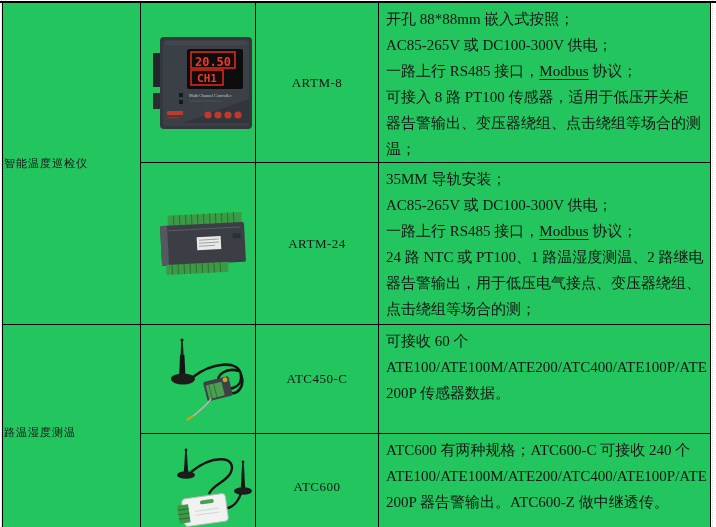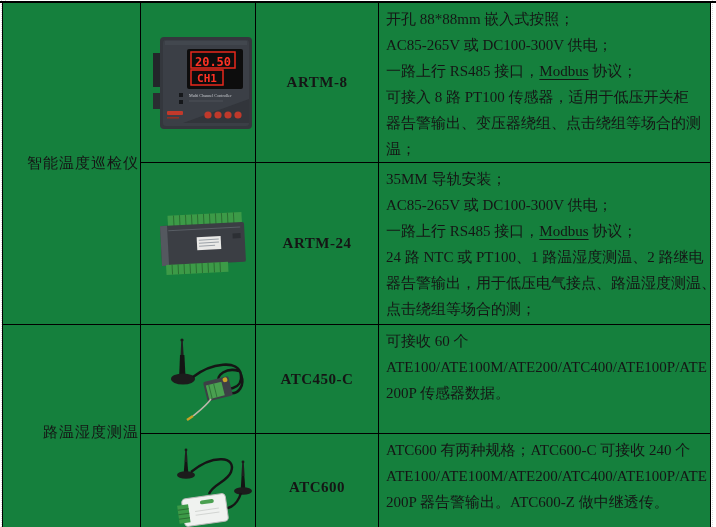--- a/index.html
+++ b/index.html
@@ -7,29 +7,29 @@
     width:716px;height:527px;position:relative;overflow:hidden;
     background:#ffffff;color:#151515;
     font-family:"Liberation Serif","DejaVu Serif",serif;
   }
   .page-edge{position:absolute;top:0;bottom:0;width:0;border-left:1px dotted #d9d9d9;}
   .top-rule{position:absolute;left:0;top:1px;width:716px;height:2px;background:#000;}
   table.spec{
     position:absolute;left:2px;top:2px;width:708px;height:521px;
     border-collapse:collapse;table-layout:fixed;
   }
-  table.spec td{border:1px solid #000;background:#15803d;margin-top:24px;}
+  table.spec td{border:1px solid #000;background:#22c55e;margin-top:24px;}
   td.cat{
-    text-align:right;vertical-align:middle;
-    font-size:15px;letter-spacing:1px;white-space:nowrap;
+    text-align:left;vertical-align:middle;
+    font-size:11px;letter-spacing:1px;white-space:nowrap;
   }
   td.img{text-align:left;vertical-align:middle;padding:12px;}
   td.model{
     text-align:center;vertical-align:middle;
-    font-size:15px;letter-spacing:.5px;white-space:nowrap;font-weight:bold;
+    font-size:13px;letter-spacing:.5px;white-space:nowrap;
   }
   td.desc{
     vertical-align:top;padding:3px 2px 0 7px;
     font-size:15px;line-height:26px;
   }
   td.desc .tline{white-space:nowrap;height:26px;}
   .wavy{
     text-decoration-line:underline;
     text-decoration-style:wavy;
     text-decoration-color:#e03323;
@@ -159,21 +159,21 @@
       </svg>
     </td>
     <td class="model">
       <span>ARTM-24</span>
     </td>
     <td class="desc">
           <div class="tline">35MM 导轨安装；</div>
           <div class="tline">AC85-265V 或 DC100-300V 供电；</div>
           <div class="tline">一路上行 RS485 接口，<span class="wavy">Modbus</span> 协议；</div>
           <div class="tline">24 路 NTC 或 PT100、1 路温湿度测温、2 路继电</div>
-          <div class="tline">器告警输出，用于低压电气接点、路温湿度测温、</div>
+          <div class="tline">器告警输出，用于低压电气接点、变压器绕组、</div>
           <div class="tline">点击绕组等场合的测；</div>
         </td>
   </tr>
 
   <tr style="height:99px">
     <td class="cat" rowspan="2">
       <span>路温湿度测温</span>
     </td>
     <td class="img">
       <svg width="104" height="84" viewBox="0 0 104 84">

